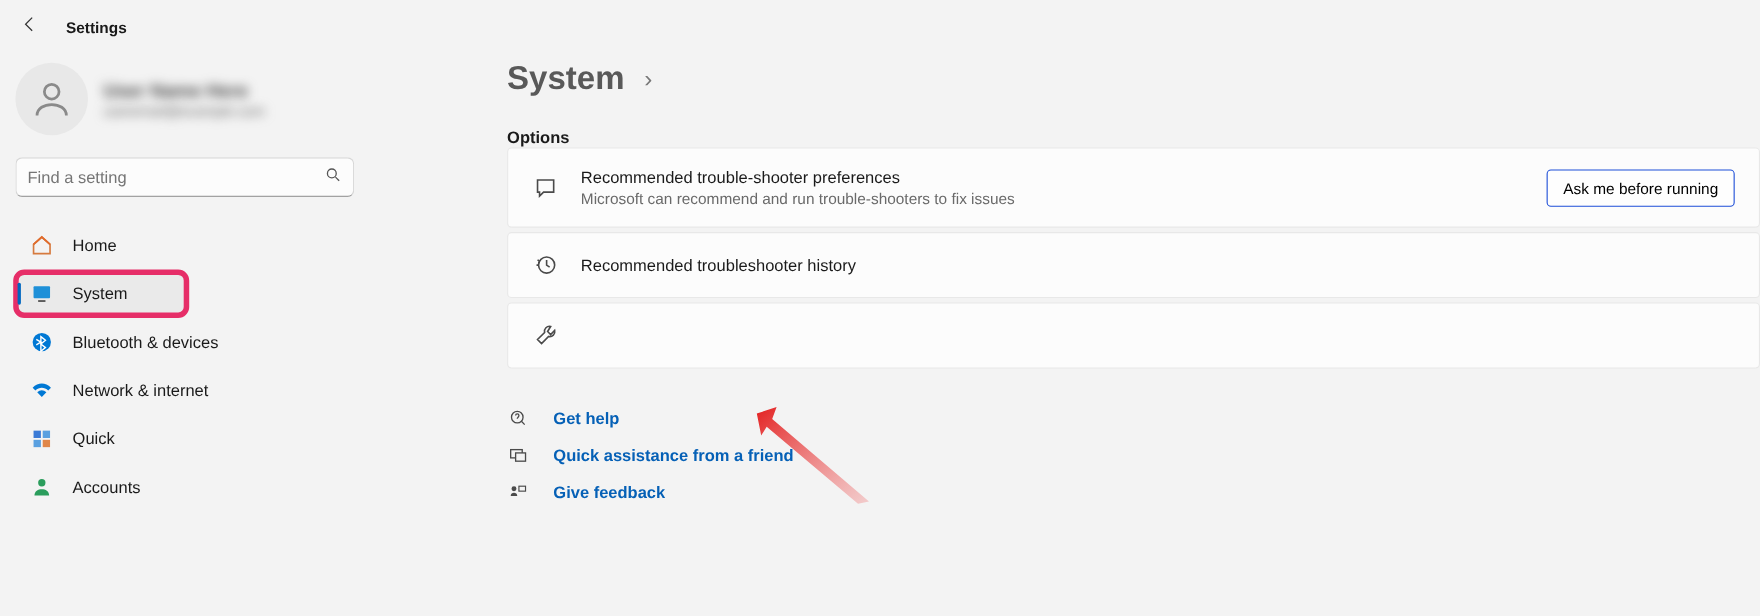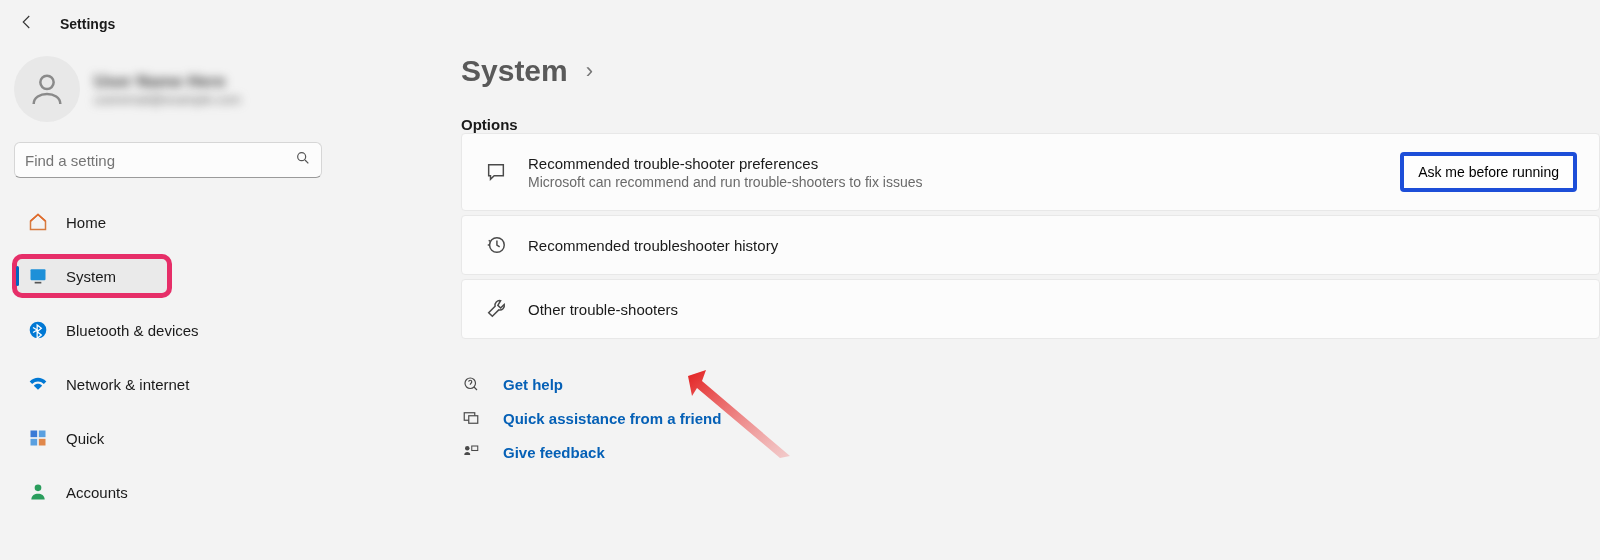--- a/index.html
+++ b/index.html
@@ -58,21 +58,21 @@
       padding: 0 10px;
       height: 36px;
       border-bottom: 1px solid #9a9a9a;
       margin-bottom: 24px;
     }
     .search-wrap input {
       border: none; outline: none;
       flex: 1; background: transparent;
       font-size: 15px; color: #444;
     }
-    .nav { display: flex; flex-direction: column; gap: 14px; }
+    .nav { display: flex; flex-direction: column; gap: 4px; }
     .nav-item {
       display: flex; align-items: center;
       gap: 18px;
       padding: 10px 14px;
       border-radius: 4px;
       cursor: pointer;
       font-size: 15px;
       color: #1a1a1a;
       position: relative;
     }
@@ -113,21 +113,21 @@
       padding: 18px 22px;
       display: flex; align-items: center; gap: 20px;
       cursor: pointer;
     }
     .card-icon { width: 24px; display:flex; align-items:center; justify-content:center; color: #4a4a4a; }
     .card-body { flex: 1; }
     .card-title { font-size: 15px; color: #1a1a1a; }
     .card-sub { font-size: 14px; color: #6a6a6a; margin-top: 2px; }
     .card-action {
       background: #fefefe;
-      border: 4px solid #1d4ed8;
+      border: 1px solid #1d4ed8;
       border-radius: 4px;
       padding: 8px 14px;
       font-size: 14px;
       cursor: pointer;
     }
     .links { display: flex; flex-direction: column; gap: 16px; }
     .link-row { display: flex; align-items: center; gap: 22px; font-size: 15px; }
     .link-row a { color: #0560b6; text-decoration: none; cursor: pointer; font-weight: bold; }
     .link-icon { width: 20px; color: #4a4a4a; display:flex; align-items:center; justify-content:center; }
     .arrow-annotation {
@@ -265,23 +265,20 @@
           <div class="card-title">Recommended troubleshooter history</div>
         </div>
       </div>
 
       <div class="card">
         <span class="card-icon">
           <svg width="22" height="22" viewBox="0 0 24 24" fill="none" stroke="#4a4a4a" stroke-width="1.6">
               <path d="M17 3a5 5 0 00-6 6L4 16l4 4 7-7a5 5 0 006-6l-4 4-3-3z"></path>
             </svg>
         </span>
-        <div class="card-body">
-          <div class="card-title">Other trouble-shooters</div>
-        </div>
       </div>
     </div>
 
     <div class="links">
       <div class="link-row">
         <span class="link-icon">
           <svg width="18" height="18" viewBox="0 0 24 24" fill="none" stroke="#4a4a4a" stroke-width="1.6">
               <circle cx="11" cy="11" r="7"></circle>
               <path d="M20 20l-4-4 M9 9a2 2 0 114 0c0 2-2 2-2 4 M11 16h0"></path>
             </svg>

